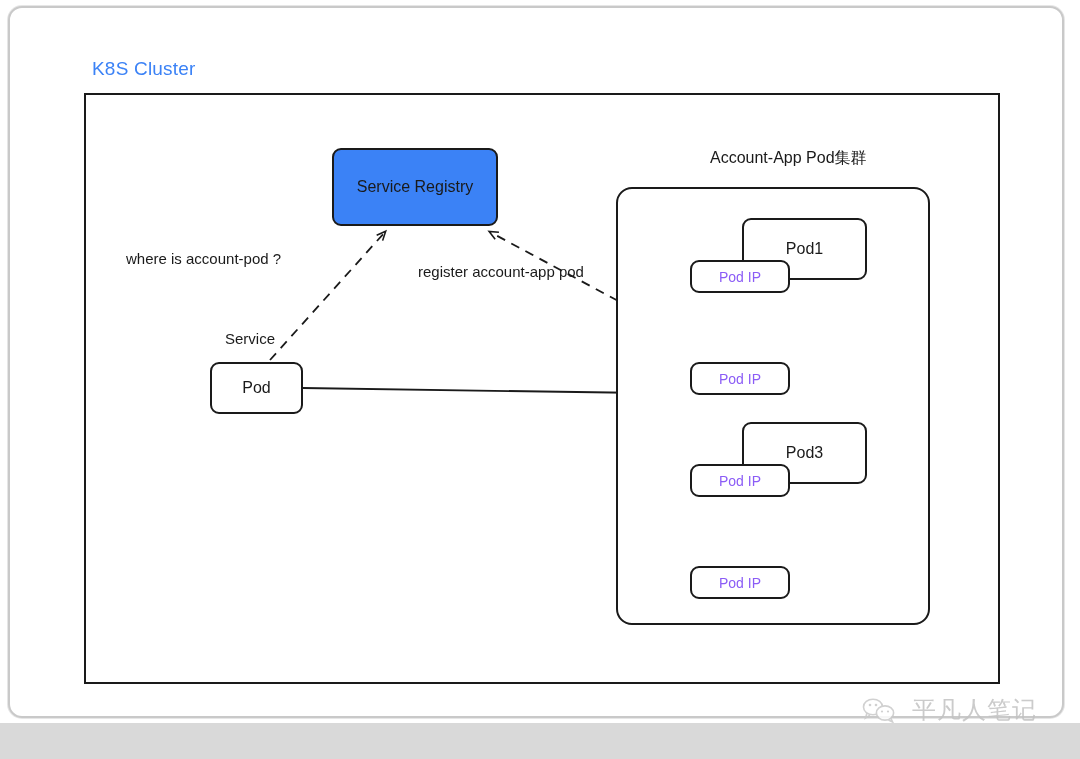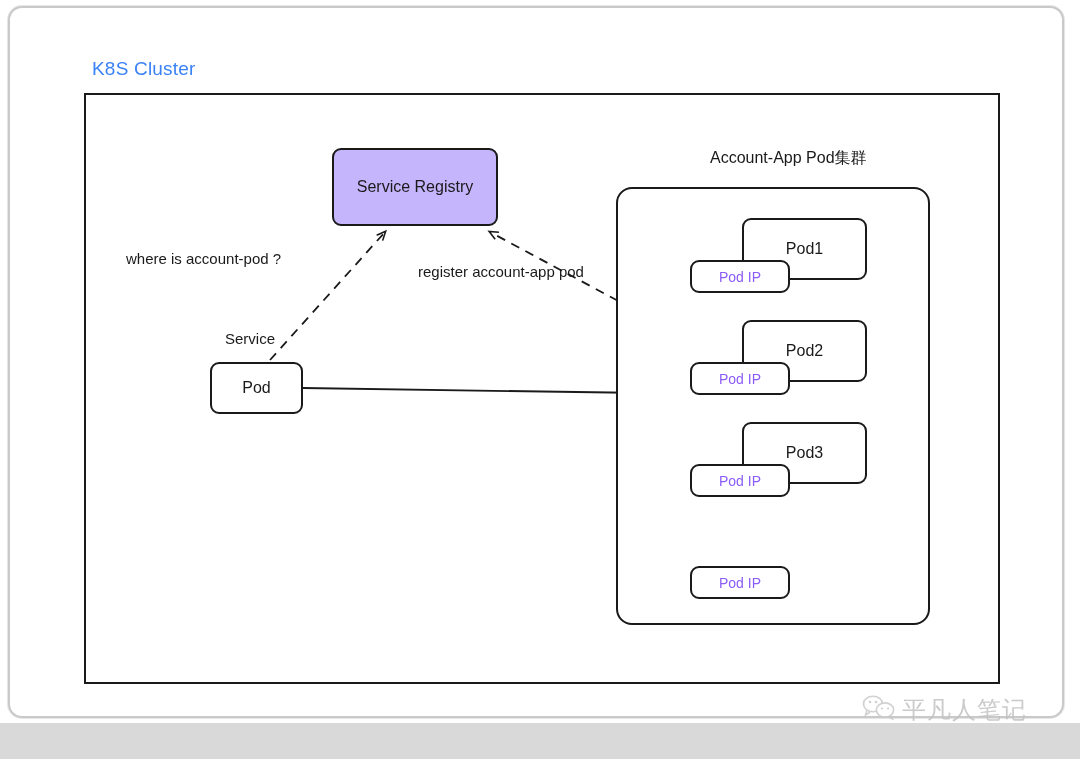--- a/index.html
+++ b/index.html
@@ -67,21 +67,21 @@
     box-sizing: border-box;
   }
 
   
   #service-registry {
     position: absolute;
     left: 332px;
     top: 148px;
     width: 166px;
     height: 78px;
-    background: #c4b5fd;
+    background: #3b82f6;
     border: 2.5px solid #1a1a1a;
     border-radius: 9px;
     box-sizing: border-box;
     display: flex;
     align-items: center;
     justify-content: center;
     font-size: 16px;
     color: #1a1a1a;
   }
 
@@ -197,22 +197,22 @@
     height: 759px;
     pointer-events: none;
   }
 
   
   #watermark {
     position: absolute;
     left: 862px;
     top: 694px;
     display: flex;
-    align-items: flex-start;
-    gap: 6px;
+    align-items: center;
+    gap: 16px;
     opacity: 0.85;
   }
   #watermark-text {
     font-size: 24px;
     color: #c2c2c2;
     font-family: "DejaVu Sans", sans-serif;
     letter-spacing: 1px;
     white-space: nowrap;
   }
 </style>
@@ -256,21 +256,20 @@
   <div id="client-pod">Pod</div>
 
   <div id="pod-group">
 
     <div class="pod-unit" id="pod-unit-0">
       <div class="pod-box">Pod1</div>
       <div class="pod-ip-box">Pod IP</div>
     </div>
 
     <div class="pod-unit" id="pod-unit-1">
-      <div class="pod-box">Pod2</div>
       <div class="pod-ip-box">Pod IP</div>
     </div>
 
     <div class="pod-unit" id="pod-unit-2">
       <div class="pod-box">Pod3</div>
       <div class="pod-ip-box">Pod IP</div>
     </div>
 
     <div class="pod-unit" id="pod-unit-3">
       <div class="pod-ip-box">Pod IP</div>

